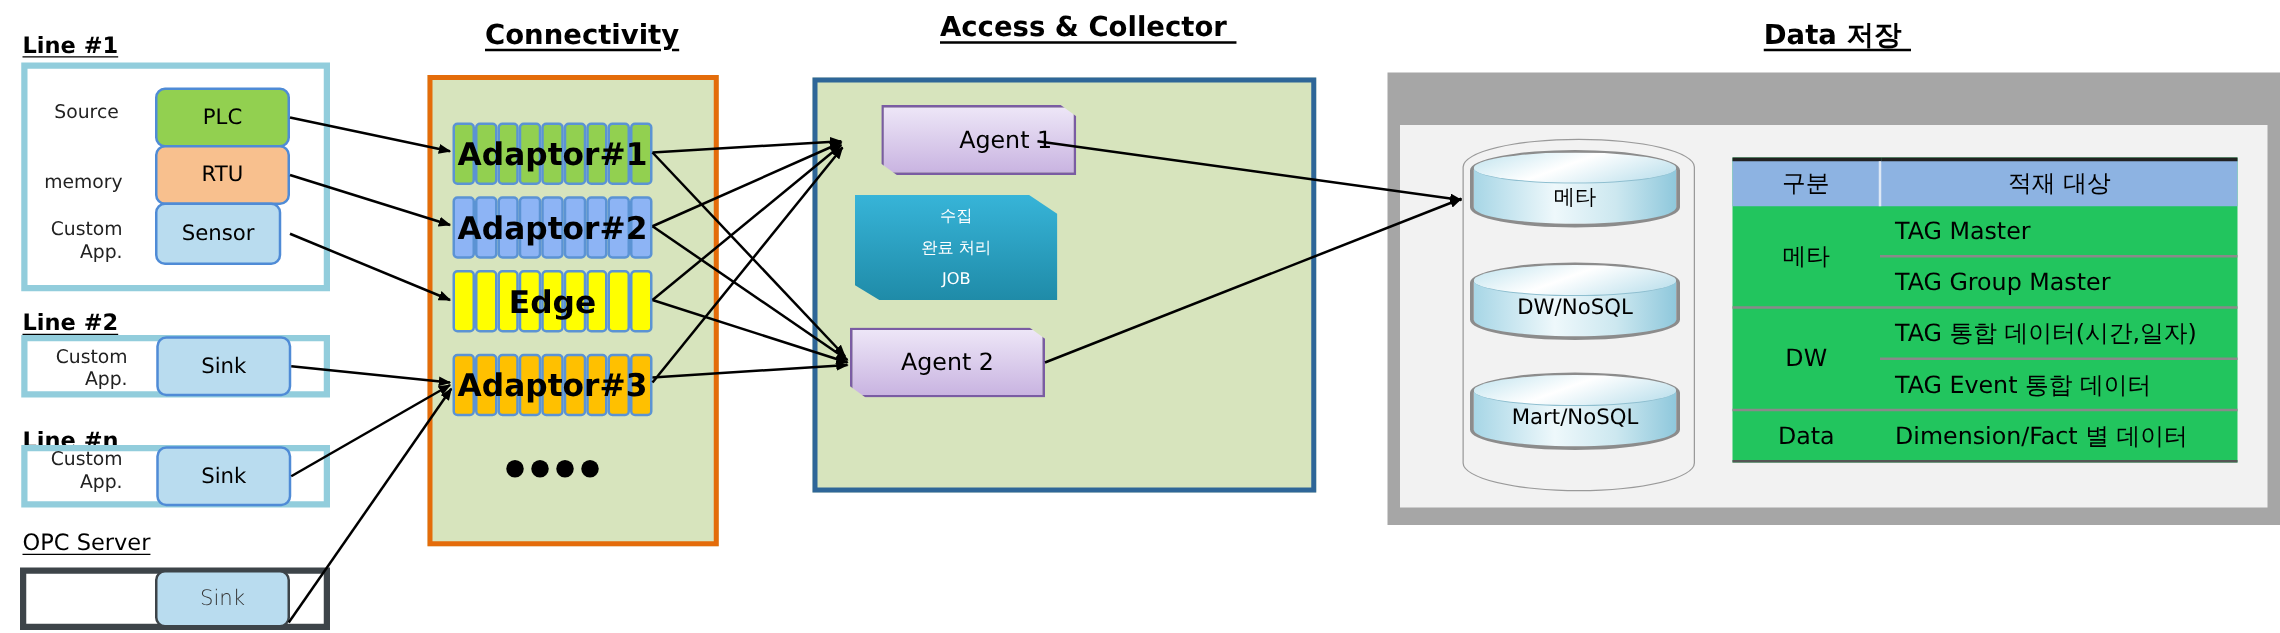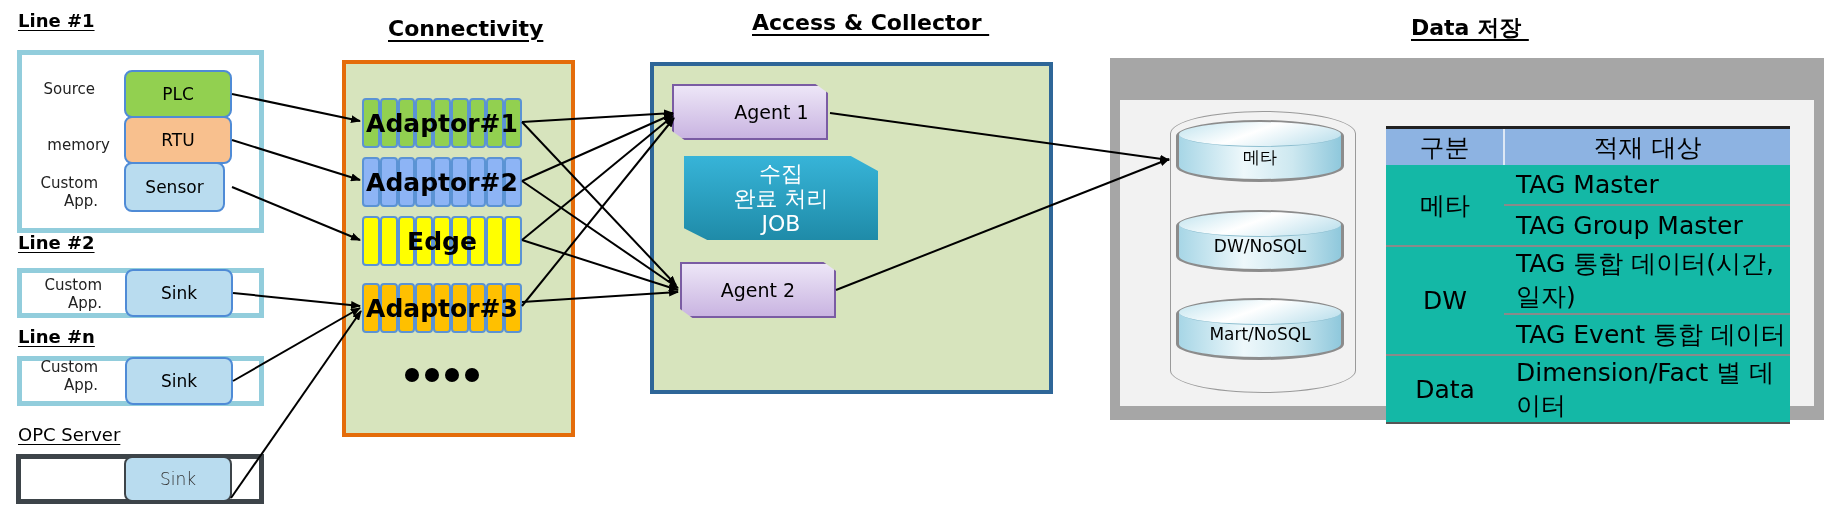--- a/index.html
+++ b/index.html
@@ -1,63 +1,63 @@
 <!DOCTYPE html>
 <html><head>
 <meta charset="utf-8">
 <style>
   html, body { margin:0; padding:0; background:#ffffff; }
   body { width:1824px; height:506px; position:relative; overflow:hidden; font-family:"DejaVu Sans", "Liberation Sans", sans-serif; color:#000; }
   .sec-title { position:absolute; font-weight:bold; font-size:22px; text-decoration:underline; text-underline-offset:4px; white-space:pre;text-align:right; }
-  .line-title { position:absolute; font-weight:bold; font-size:18px; text-decoration:underline; text-underline-offset:3px; }
+  .line-title { position:absolute; font-weight:bold; font-size:18px; text-decoration:underline; text-underline-offset:3px;margin-top:16px; }
   .opc-title { position:absolute; font-size:18px; text-decoration:underline; text-underline-offset:3px; }
   .src-box { position:absolute; border:5px solid #92cddc; background:#fff; box-sizing:border-box; }
   .src-box.dark { border-color:#3d4449; }
   .src-label { position:absolute; font-size:15px; text-align:right; line-height:18px; color:#222; }
   .chip { position:absolute; box-sizing:border-box; border:2px solid #4f8bd6; border-radius:8px; display:flex; align-items:center; justify-content:center; font-size:17px; }
   .chip.plc { background:#92d050; }
   .chip.rtu { background:#f8c08e; }
   .chip.sensor, .chip.sink { background:#b9dcef; }
   .chip.sink-dark { background:#b9dcef; border-color:#3d4449; color:#333; font-weight:300; }
   .conn-box { position:absolute; left:342px; top:60px; width:233px; height:377px; border:4px solid #e46c0a; background:#d7e4bd; box-sizing:border-box; }
   .adaptor { position:absolute; left:362px; width:160px; height:50px; box-sizing:border-box; display:flex; }
   .adaptor .seg { flex:1; border:2px solid #5b93d4; border-radius:4px; margin-right:0; box-sizing:border-box; }
   .adaptor .lbl { position:absolute; left:0; right:0; top:0; bottom:0; display:flex; align-items:center; justify-content:center; font-weight:bold; font-size:25px; }
   .acc-box { position:absolute; left:650px; top:62px; width:403px; height:332px; border:4px solid #2e6698; background:#d7e4bd; box-sizing:border-box; }
   .agent { position:absolute; width:156px; height:56px; box-sizing:border-box; display:flex; align-items:center; justify-content:center; font-size:19px; background:linear-gradient(#ede6f7,#c9b4e1); border:2px solid #7a5ca3; clip-path:polygon(0 0, 92% 0, 100% 16%, 100% 100%, 8% 100%, 0 84%); box-shadow:2px 2px 3px rgba(0,0,0,.3); }
-  .job { position:absolute; left:684px; top:156px; width:194px; height:84px; background:linear-gradient(#37b4d8,#1f8ba8); color:#fff; clip-path:polygon(0 0, 86% 0, 100% 18%, 100% 100%, 12% 100%, 0 86%); display:flex; flex-direction:column; align-items:center; justify-content:center; font-size:22px; line-height:25px; }
+  .job { position:absolute; left:684px; top:156px; width:162px; height:84px; background:linear-gradient(#37b4d8,#1f8ba8); color:#fff; clip-path:polygon(0 0, 86% 0, 100% 18%, 100% 100%, 12% 100%, 0 86%); display:flex; flex-direction:column; align-items:center; justify-content:center; font-size:13px; line-height:25px; }
   .data-outer { position:absolute; left:1110px; top:58px; width:714px; height:362px; background:#a6a6a6; }
   .data-inner { position:absolute; left:1120px; top:100px; width:694px; height:306px; background:#f2f2f2; }
   .db-wrap { position:absolute; left:1170px; top:111px; width:184px; height:280px; border:1px solid #9a9a9a; border-radius:50% / 8%; background:#f2f2f2; }
   .cyl { position:absolute; left:1176px; width:168px; height:78px; }
   .cyl .body { position:absolute; left:0; top:8px; width:168px; height:62px; border:3px solid #8c8c8c; border-radius:50% / 26%; background:linear-gradient(90deg,#a7d6e6 0%,#eef8fb 40%,#cde8f0 70%,#8fc8dc 100%); box-sizing:border-box; }
   .cyl .top { position:absolute; left:3px; top:10px; width:162px; height:24px; border-radius:50%; background:linear-gradient(160deg,#bfe3ee,#ffffff 45%,#b4dcea); border-bottom:1px solid #8fbfd0; }
   .cyl .lbl { position:absolute; left:0; right:0; top:34px; text-align:center; font-size:17px; }
-  table.store { position:absolute; left:1386px; top:126px; width:404px; border-collapse:collapse; font-size:25px; background:#14b8a6; }
+  table.store { position:absolute; left:1386px; top:126px; width:404px; border-collapse:collapse; font-size:19px; background:#22c55e; }
   table.store th { background:#8db3e2; font-weight:normal; height:36px; border-top:3px solid #222; padding:0; }
   table.store th + th { border-left:2px solid #dde8f5; }
   table.store td { height:39px; padding:0; }
   table.store td.cat { text-align:center; border-bottom:2px solid #8a8a8a; }
   table.store td.item { padding-left:12px; border-bottom:2px solid #8a8a8a; }
   table.store tr.last td { border-bottom:2px solid #555; }
   .dots { position:absolute; left:405px; top:368px; display:flex; gap:6px; }
   .dots span { width:14px; height:14px; border-radius:50%; background:#000; display:block; }
   svg.arrows { position:absolute; left:0; top:0; width:1824px; height:506px; pointer-events:none; }
 </style>
 </head>
 <body>
 
 <div class="sec-title" style="left:388px; top:16px;">Connectivity</div>
 <div class="sec-title" style="left:752px; top:10px;">Access &amp; Collector </div>
 <div class="sec-title" style="left:1411px; top:13px;">Data 저장 </div>
 
 <div class="line-title" style="left:18px; top:10px;">Line  #1</div>
 <div class="src-box" style="left:17px; top:50px; width:247px; height:183px;"></div>
 <div class="src-label" style="left:20px; top:80px; width:75px;">Source</div>
-<div class="src-label" style="left:32px; top:136px; width:78px;text-align:right;">memory</div>
+<div class="src-label" style="left:20px; top:136px; width:78px;text-align:right;">memory</div>
 <div class="src-label" style="left:20px; top:174px; width:78px; white-space:pre-line;">Custom
 App.</div>
 <div class="chip plc" style="left:124px; top:70px; width:108px; height:48px;">PLC</div>
 <div class="chip rtu" style="left:124px; top:116px; width:108px; height:48px;">RTU</div>
 <div class="chip sensor" style="left:124px; top:162px; width:101px; height:50px;">Sensor</div>
 
 <div class="line-title" style="left:18px; top:232px;">Line #2</div>
 <div class="src-box" style="left:17px; top:268px; width:247px; height:50px;"></div>
 <div class="src-label" style="left:20px; top:276px; width:82px; white-space:pre-line;">Custom
 App.</div>
@@ -125,21 +125,21 @@
     </div>
   </div>
 <div class="dots">
     <span></span>
     <span></span>
     <span></span>
     <span></span>
   </div>
 
 <div class="acc-box"></div>
-<div class="agent" style="left:672px; top:84px;padding-left:43px;">Agent 1</div>
+<div class="agent" style="left:705px; top:84px;padding-left:43px;">Agent 1</div>
 <div class="job">
   <div>수집</div>
   <div>완료 처리</div>
   <div>JOB</div>
 </div>
 <div class="agent" style="left:680px; top:262px;">Agent 2</div>
 
 <div class="data-outer"></div>
 <div class="data-inner"></div>
 <div class="db-wrap"></div>

